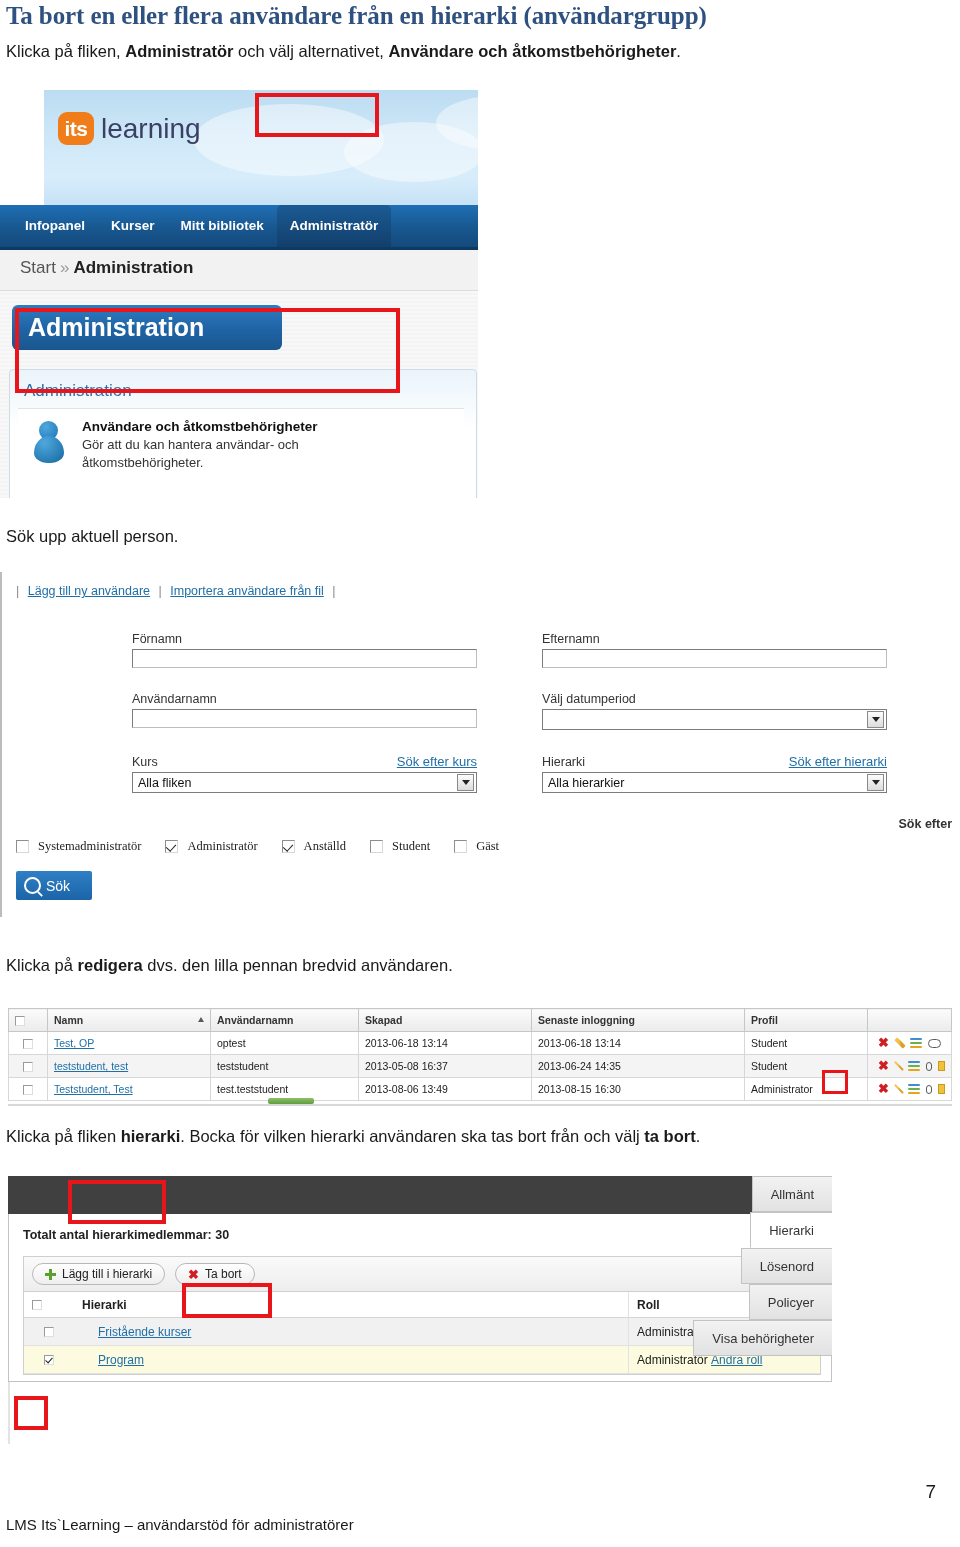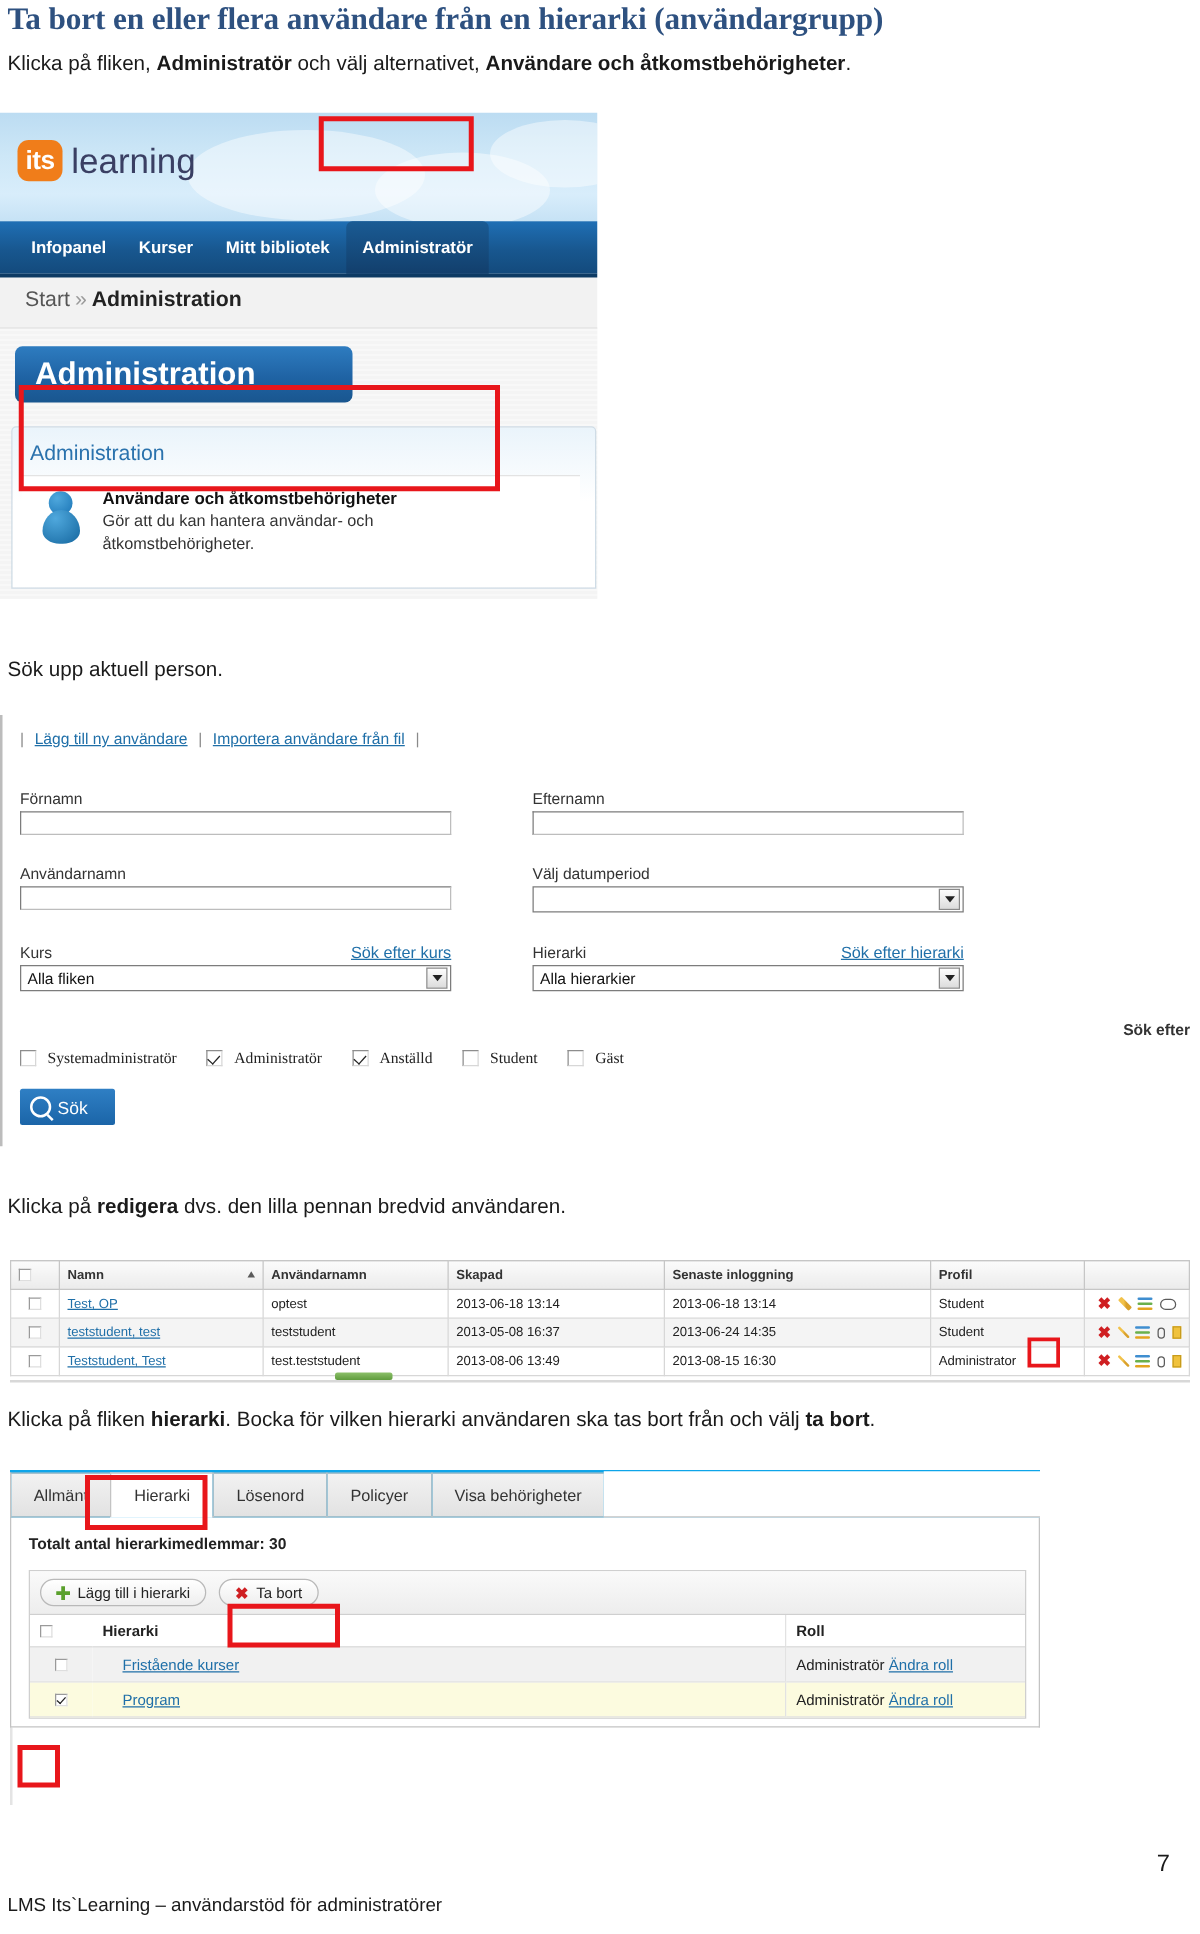--- a/index.html
+++ b/index.html
@@ -70,23 +70,24 @@
     position: absolute;
     left: 0px;
     top: 90px;
     width: 478px;
     height: 408px;
     overflow: hidden;
     background: #ffffff;
   }
   .its-header {
     position: relative;
-    height: 87px;
+    height: 115px;
     background: linear-gradient(180deg, #bcdcf2 0%, #cde7f7 40%, #d8edfb 75%, #c6e2f5 100%);
     overflow: hidden;
+    margin-left: 44px;
   }
   .its-cloud {
     position: absolute;
     border-radius: 50%;
     background: rgba(255,255,255,0.45);
   }
   .c1 { width: 190px; height: 72px; left: 150px; top: 14px; }
   .c2 { width: 140px; height: 60px; left: 300px; top: 32px; }
   .c3 { width: 120px; height: 54px; left: 392px; top: 6px; }
   .its-logo {
@@ -272,21 +273,21 @@
     text-decoration: underline;
     margin: 0 5px;
   }
   .toollinks .bar { color: #8a8a8a; }
 
   .form-grid {
     position: relative;
     margin-top: 34px;
     padding-left: 14px;
   }
-  .frow { display: flex; gap: 0px; margin-bottom: 24px; }
+  .frow { display: flex; gap: 0px; margin-bottom: 24px; justify-content: flex-end; }
   .fcell { width: 390px; margin-right: 20px; position: relative; }
   .flabel {
     font-size: 12.5px;
     color: #333;
     margin-bottom: 3px;
     display: block;
   }
   .flabel-row {
     display: flex; justify-content: space-between; align-items: baseline;
     padding-right: 4px;
@@ -514,22 +515,23 @@
     position: absolute;
     left: 8px;
     top: 1176px;
     width: 824px;
     height: 270px;
   }
   .tabstrip {
     display: flex;
     align-items: flex-end;
     height: 38px;
-    background: #0ea5e9;
+    background: #404040;
     position: relative;
+    flex-direction: column;
   }
   .tabstrip .filler {
     flex: 1;
     height: 36px;
     border-bottom: 1px solid #c3c3c3;
     background: #fff;
   }
   .tab {
     height: 36px;
     line-height: 36px;

